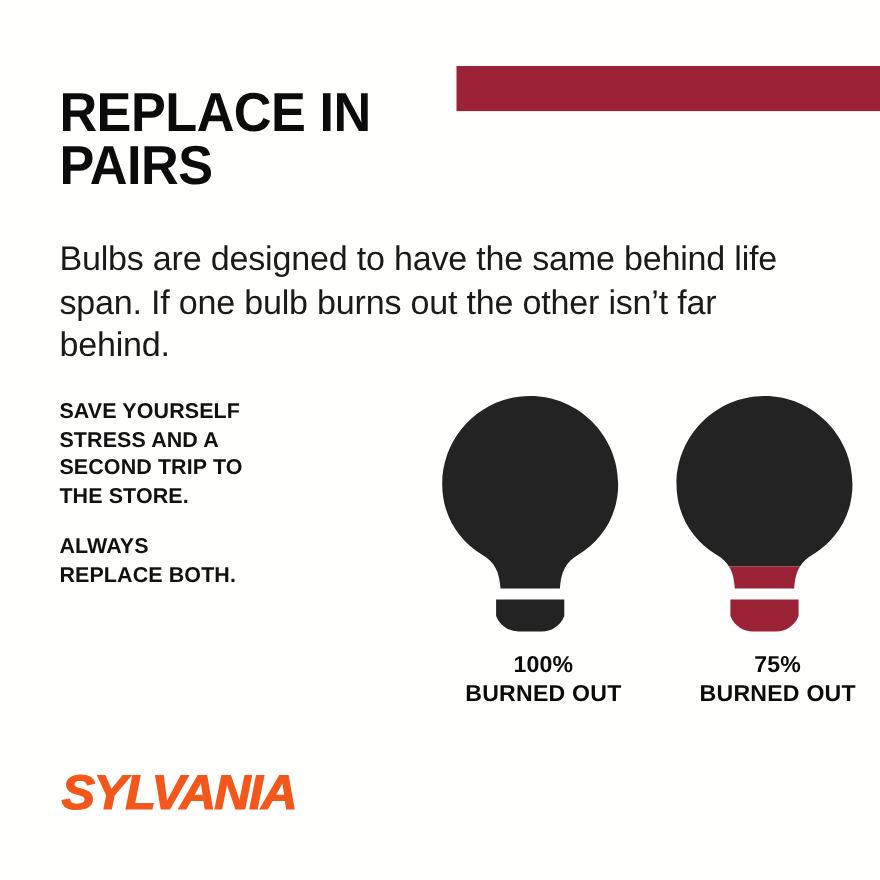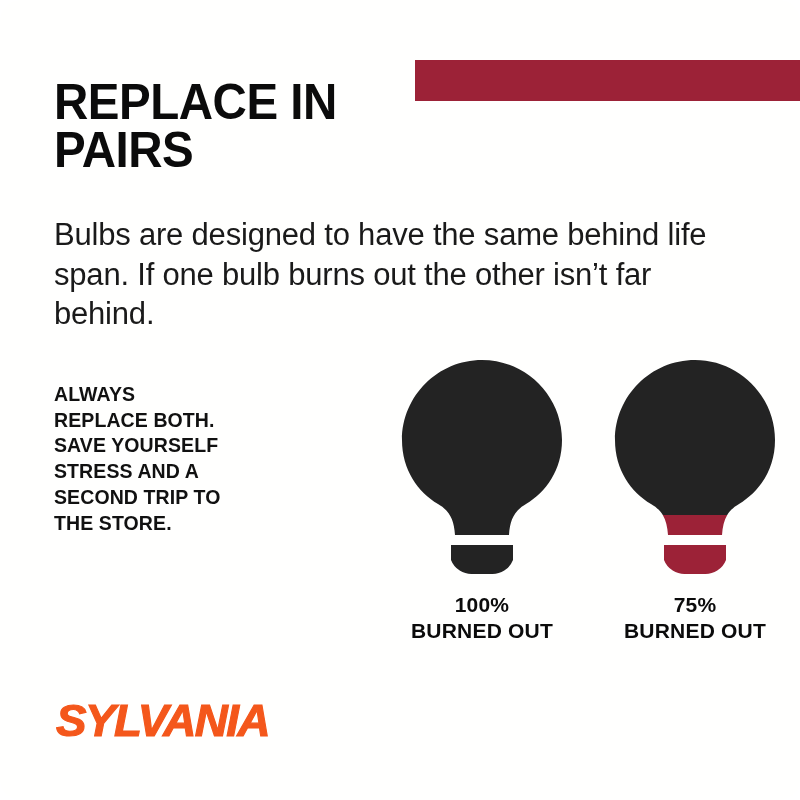--- a/index.html
+++ b/index.html
@@ -102,21 +102,21 @@
   .bulb-svg {
     position: absolute;
     left: 50%;
     top: 0;
     transform: translateX(-50%);
     display: block;
   }
 
   .bulb-caption {
     position: absolute;
-    left: 0;
+    left: 12px;
     top: 240px;
     width: 200px;
     text-align: center;
     font-size: 21px;
     line-height: 1.22;
     font-weight: 700;
     color: #0b0b0b;
     text-transform: uppercase;
     letter-spacing: 0.2px;
     white-space: pre-line;
@@ -143,26 +143,26 @@
 <div id="poster">
 
   <div class="red-bar"></div>
 
   <h1 class="headline">REPLACE IN
 PAIRS</h1>
 
   <p class="bodycopy">Bulbs are designed to have the same behind life span. If one bulb burns out the other isn’t far behind.</p>
 
   <div class="callout">
-    <div class="callout-block second">ALWAYS
-REPLACE BOTH.</div>
     <div class="callout-block first">SAVE YOURSELF
 STRESS AND A
 SECOND TRIP TO
 THE STORE.</div>
+    <div class="callout-block second">ALWAYS
+REPLACE BOTH.</div>
   </div>
 
   <div class="bulbs">
 
     <div class="bulb-unit left">
       <svg class="bulb-svg" width="200" height="230" viewBox="0 0 200 230" aria-hidden="true">
         <defs>
           <clipPath id="clipFull">
             <rect x="0" y="0" width="200" height="230"></rect>
           </clipPath>

